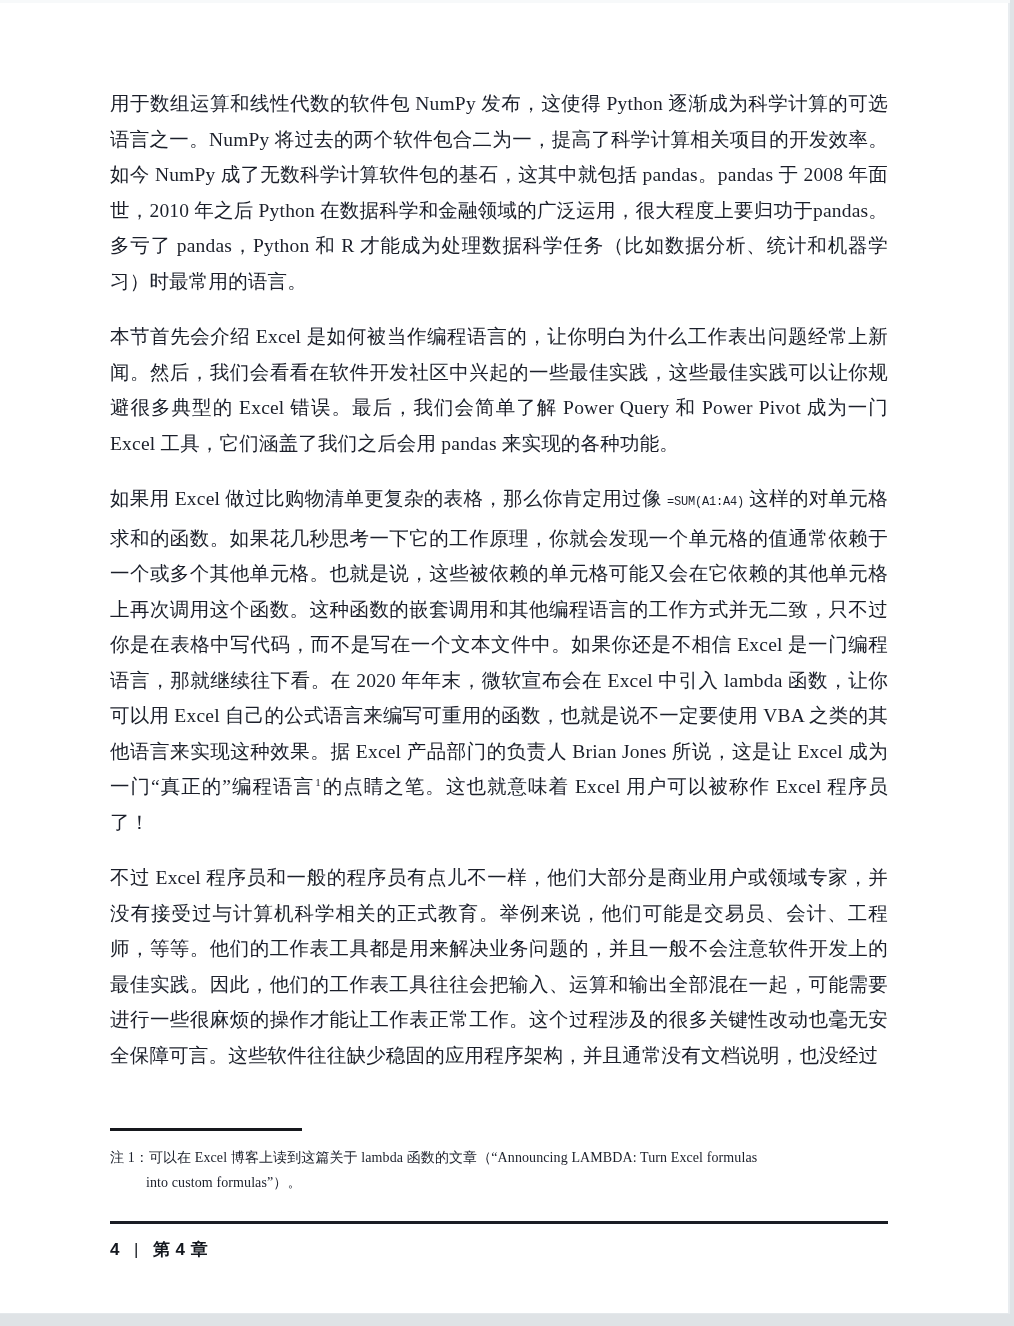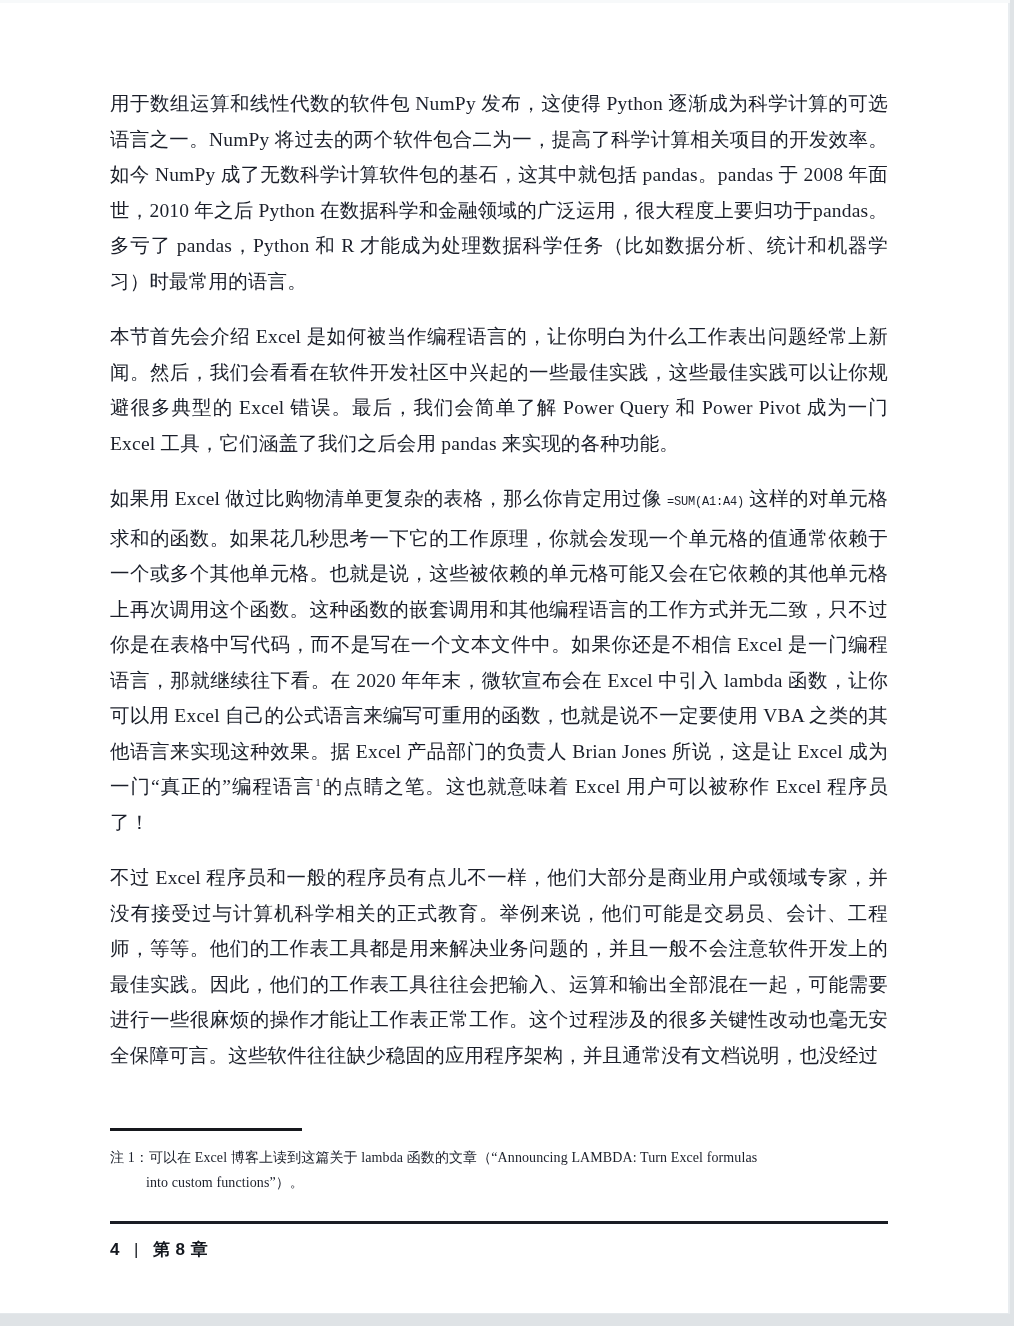--- a/index.html
+++ b/index.html
@@ -170,26 +170,26 @@
       <p class="body-par">本节首先会介绍 Excel 是如何被当作编程语言的，让你明白为什么工作表出问题经常上新闻。然后，我们会看看在软件开发社区中兴起的一些最佳实践，这些最佳实践可以让你规避很多典型的 Excel 错误。最后，我们会简单了解 Power Query 和 Power Pivot 成为一门 Excel 工具，它们涵盖了我们之后会用 pandas 来实现的各种功能。</p>
 
       <p class="body-par"><span>如果用 Excel 做过比购物清单更复杂的表格，那么你肯定用过像 </span><code class="inline-code">=SUM(A1:A4)</code><span> 这样的对单元格求和的函数。如果花几秒思考一下它的工作原理，你就会发现一个单元格的值通常依赖于一个或多个其他单元格。也就是说，这些被依赖的单元格可能又会在它依赖的其他单元格上再次调用这个函数。这种函数的嵌套调用和其他编程语言的工作方式并无二致，只不过你是在表格中写代码，而不是写在一个文本文件中。如果你还是不相信 Excel 是一门编程语言，那就继续往下看。在 2020 年年末，微软宣布会在 Excel 中引入 lambda 函数，让你可以用 Excel 自己的公式语言来编写可重用的函数，也就是说不一定要使用 VBA 之类的其他语言来实现这种效果。据 Excel 产品部门的负责人 Brian Jones 所说，这是让 Excel 成为一门“真正的”编程语言</span><sup class="fn-marker">1</sup><span>的点睛之笔。这也就意味着 Excel 用户可以被称作 Excel 程序员了！</span></p>
 
       <p class="body-par">不过 Excel 程序员和一般的程序员有点儿不一样，他们大部分是商业用户或领域专家，并没有接受过与计算机科学相关的正式教育。举例来说，他们可能是交易员、会计、工程师，等等。他们的工作表工具都是用来解决业务问题的，并且一般不会注意软件开发上的最佳实践。因此，他们的工作表工具往往会把输入、运算和输出全部混在一起，可能需要进行一些很麻烦的操作才能让工作表正常工作。这个过程涉及的很多关键性改动也毫无安全保障可言。这些软件往往缺少稳固的应用程序架构，并且通常没有文档说明，也没经过</p>
 
     </div>
 
     <div class="footnote-area">
       <div class="footnote-rule"></div>
-      <p class="footnote-text"><span>注 1：</span><span>可以在 Excel 博客上读到这篇关于 lambda 函数的文章（“Announcing LAMBDA: Turn Excel formulas</span><span class="fn-cont">into custom functions”）。</span></p>
+      <p class="footnote-text"><span>注 1：</span><span>可以在 Excel 博客上读到这篇关于 lambda 函数的文章（“Announcing LAMBDA: Turn Excel formulas</span><span class="fn-cont">into custom formulas”）。</span></p>
     </div>
 
     <div class="page-footer">
       <div class="footer-rule"></div>
       <div class="footer-line">
         <span class="pg-num">4</span>
         <span class="pg-sep">|</span>
-        <span class="pg-chapter">第 8 章</span>
+        <span class="pg-chapter">第 4 章</span>
       </div>
     </div>
 
   </div>
 </div>
 
 </body></html>

